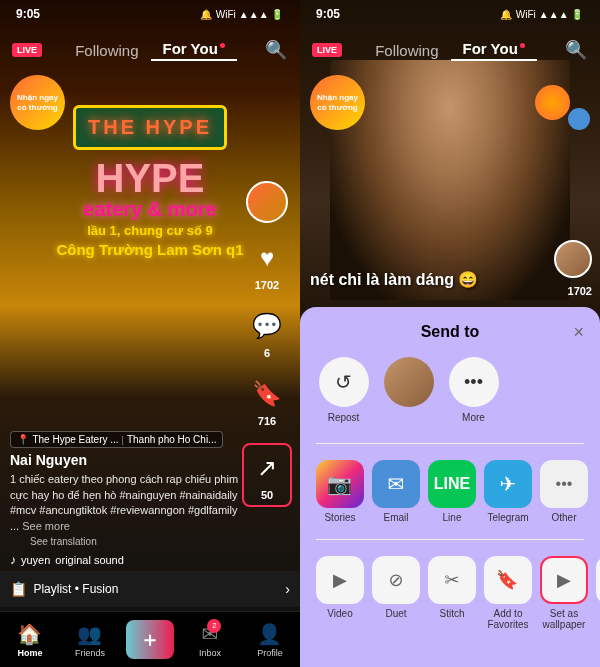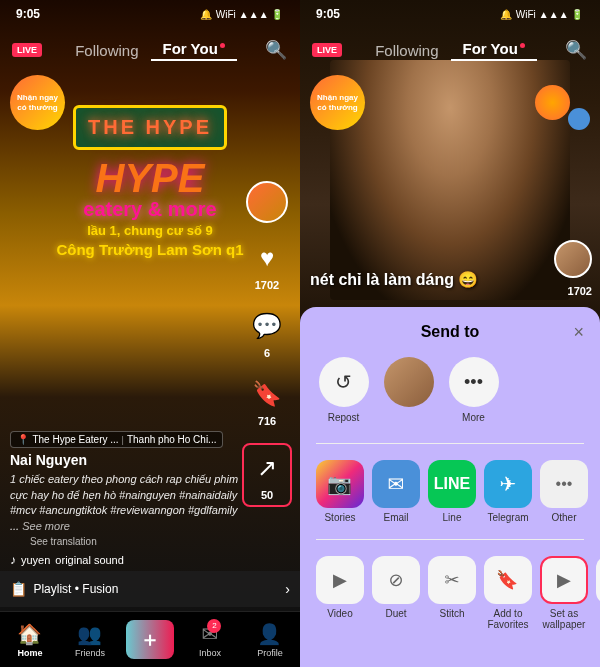--- a/index.html
+++ b/index.html
@@ -222,21 +222,20 @@
       color: #fff;
       font-size: 14px;
       font-weight: 700;
       margin-bottom: 4px;
     }
 
     .desc-text {
       color: rgba(255,255,255,0.9);
       font-size: 11px;
       line-height: 1.4;
-      font-style: italic;
     }
 
     .see-more {
       color: rgba(255,255,255,0.7);
       font-size: 11px;
       cursor: pointer;
     }
 
     .sound-row {
       display: flex;
@@ -636,21 +635,21 @@
 <div class="panel">
   <div class="panel-bg"></div>
 
   <div style="position:absolute;top:0;left:0;right:0;bottom:56px;background:linear-gradient(180deg,#1a0800 0%,#3d1800 15%,#8B5E00 35%,#c8860a 50%,#2a1a0a 65%,#111 100%);"></div>
 
   <div class="neon-sign">
     <div style="background:#14532d;border:3px solid #FFD700;border-radius:6px;padding:8px 12px;display:inline-block;margin-top:30px;">
       <div style="color:#FF6B35;font-size:20px;font-weight:900;text-shadow:0 0 8px #FF6B35,0 0 20px #FF4500;letter-spacing:3px;">THE HYPE</div>
     </div>
     <div style="margin-top:8px;">
-      <div style="color:#f97316;font-size:40px;font-weight:900;text-shadow:0 0 12px #FF1493;line-height:1;font-style:italic;">HYPE</div>
+      <div style="color:#fca5a5;font-size:40px;font-weight:900;text-shadow:0 0 12px #FF1493;line-height:1;">HYPE</div>
       <div style="color:#FF1493;font-size:20px;font-weight:700;text-shadow:0 0 10px #FF69B4;">eatery &amp; more</div>
       <div style="color:#FFD700;font-size:13px;font-weight:600;text-shadow:0 0 6px #FFD700;line-height:1.5;">lầu 1, chung cư số 9</div>
       <div style="color:#FFD700;font-size:15px;font-weight:600;text-shadow:0 0 6px #FFD700;">Công Trường Lam Sơn q1</div>
     </div>
   </div>
 
   <div class="status-bar">
     <span class="status-time">9:05</span>
     <div class="status-icons">
       <span style="color:#fff;font-size:10px;">🔔</span>

